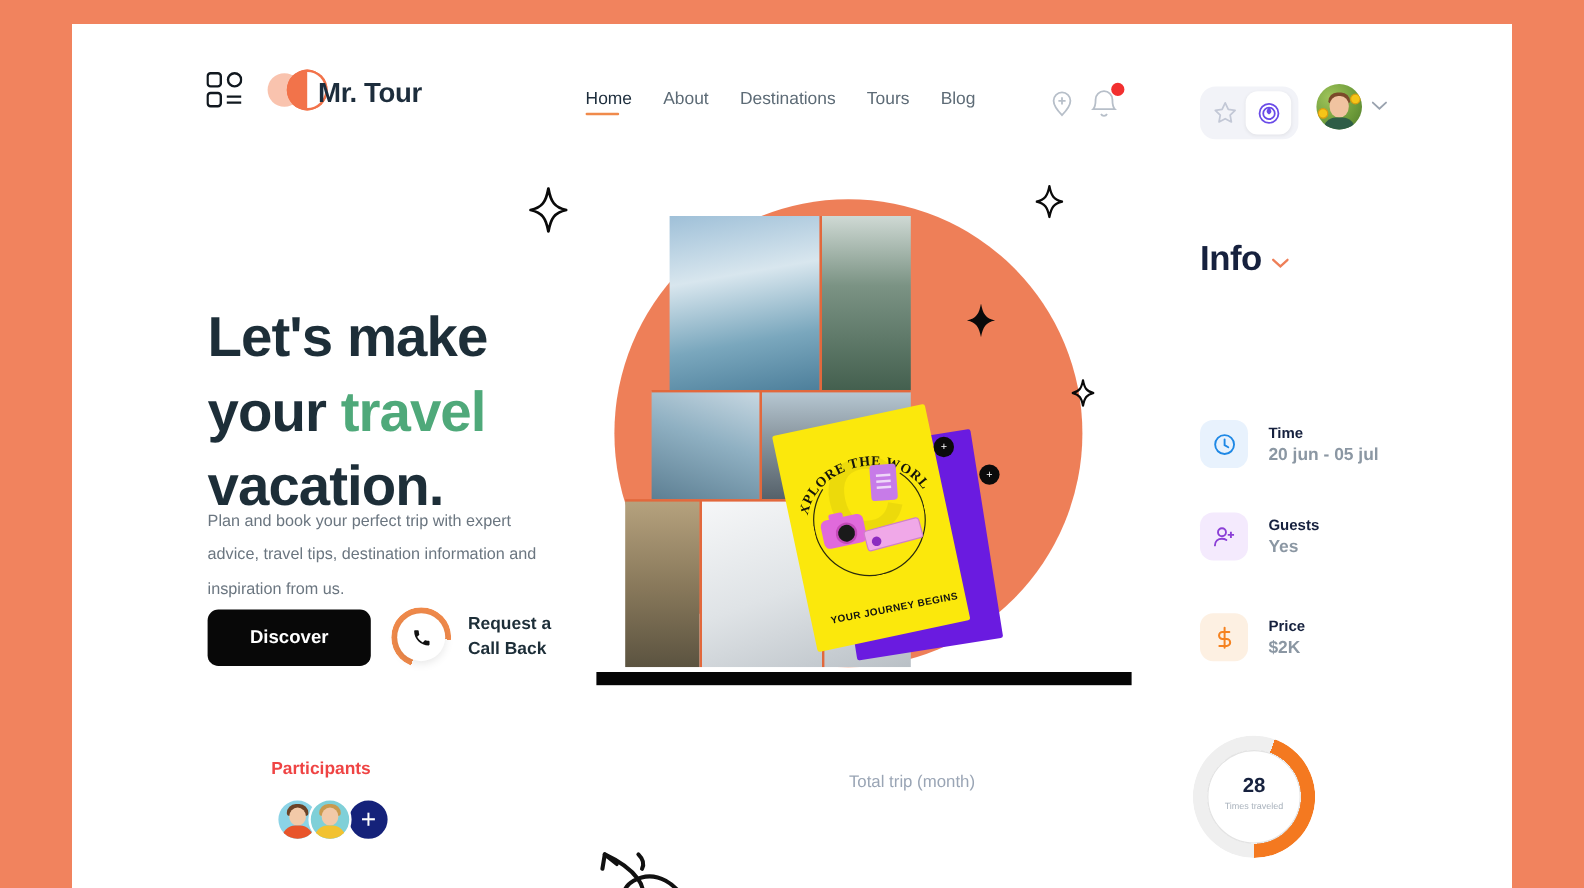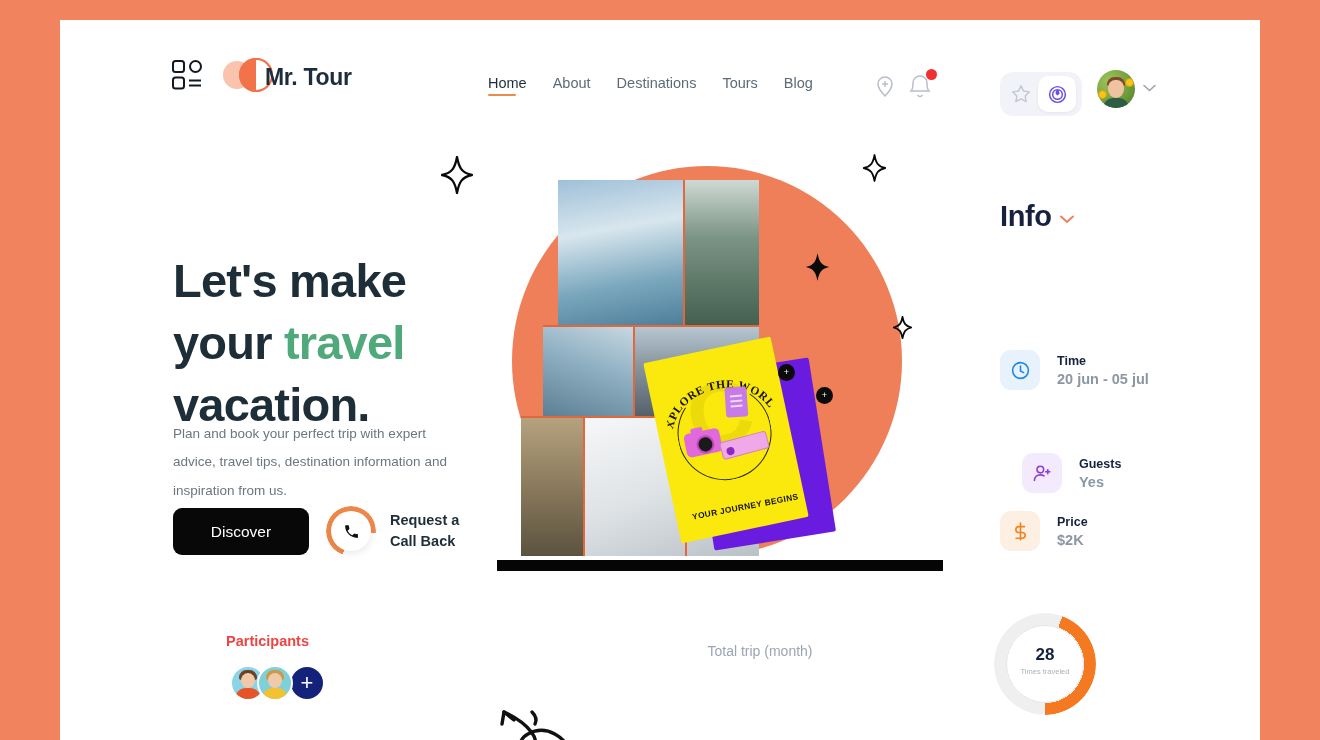--- a/index.html
+++ b/index.html
@@ -134,21 +134,21 @@
   .headline .green { color: #4FA97A; }
   .sub {
     position: absolute; left: 113px; top: 400px;
     width: 275px;
     font-size: 13.5px; line-height: 2.1; color: #6b7680;
   }
   .btn-discover {
     position: absolute; left: 113px; top: 488px;
     width: 136px; height: 47px; border-radius: 9px;
     background: #080808; color: #fff;
-    font-size: 15.5px; font-weight: normal;
+    font-size: 15.5px; font-weight: bold;
     display: flex; align-items: center; justify-content: center;
     cursor: pointer; border: none;
   }
   .callback {
     position: absolute; left: 266px; top: 486px;
     display: flex; align-items: center; cursor: pointer;
   }
   .cb-circle {
     position: relative; width: 50px; height: 50px;
   }
@@ -496,21 +496,21 @@
         <circle cx="12" cy="12" r="9"></circle>
           <path d="M12 7v5.5l3.5 2" stroke-linecap="round"></path>
       </svg>
     </div>
     <div class="info-txt">
       <div class="info-label">Time</div>
       <div class="info-value">20 jun - 05 jul</div>
     </div>
   </div>
 
-  <div class="info-row" style="top:425px;margin-left:22px;">
+  <div class="info-row" style="top:399px;">
     <div class="info-icon" style="background:#F4EAFD;">
       <svg width="21" height="21" viewBox="0 0 24 24" fill="none" stroke="#8B3FD6" stroke-width="1.8">
         <circle cx="9.5" cy="7.5" r="3.8"></circle>
         <path d="M2.8 20c0-4 3-6.4 6.7-6.4 1.6 0 3 .4 4.2 1.2" stroke-linecap="round"></path>
         <line x1="18" y1="7" x2="18" y2="13"></line>
           <line x1="15" y1="10" x2="21" y2="10"></line>
       </svg>
     </div>
     <div class="info-txt">
       <div class="info-label">Guests</div>

